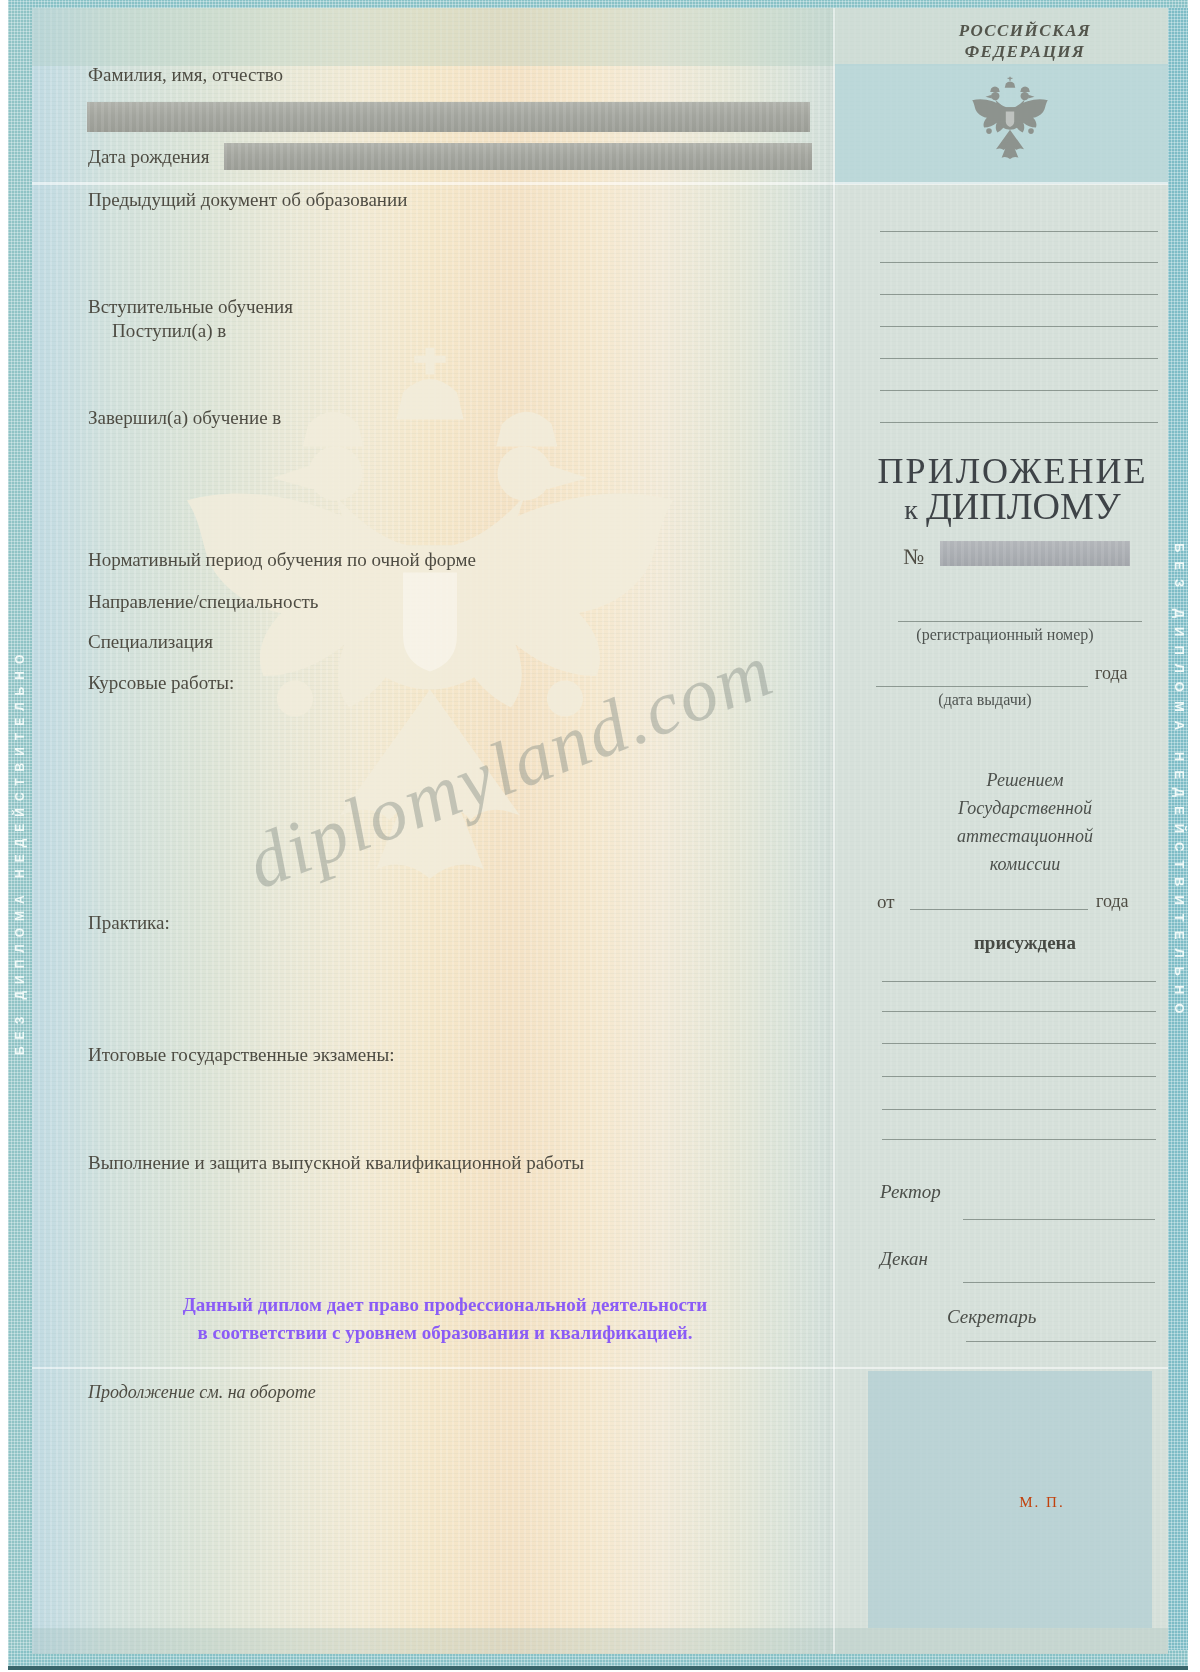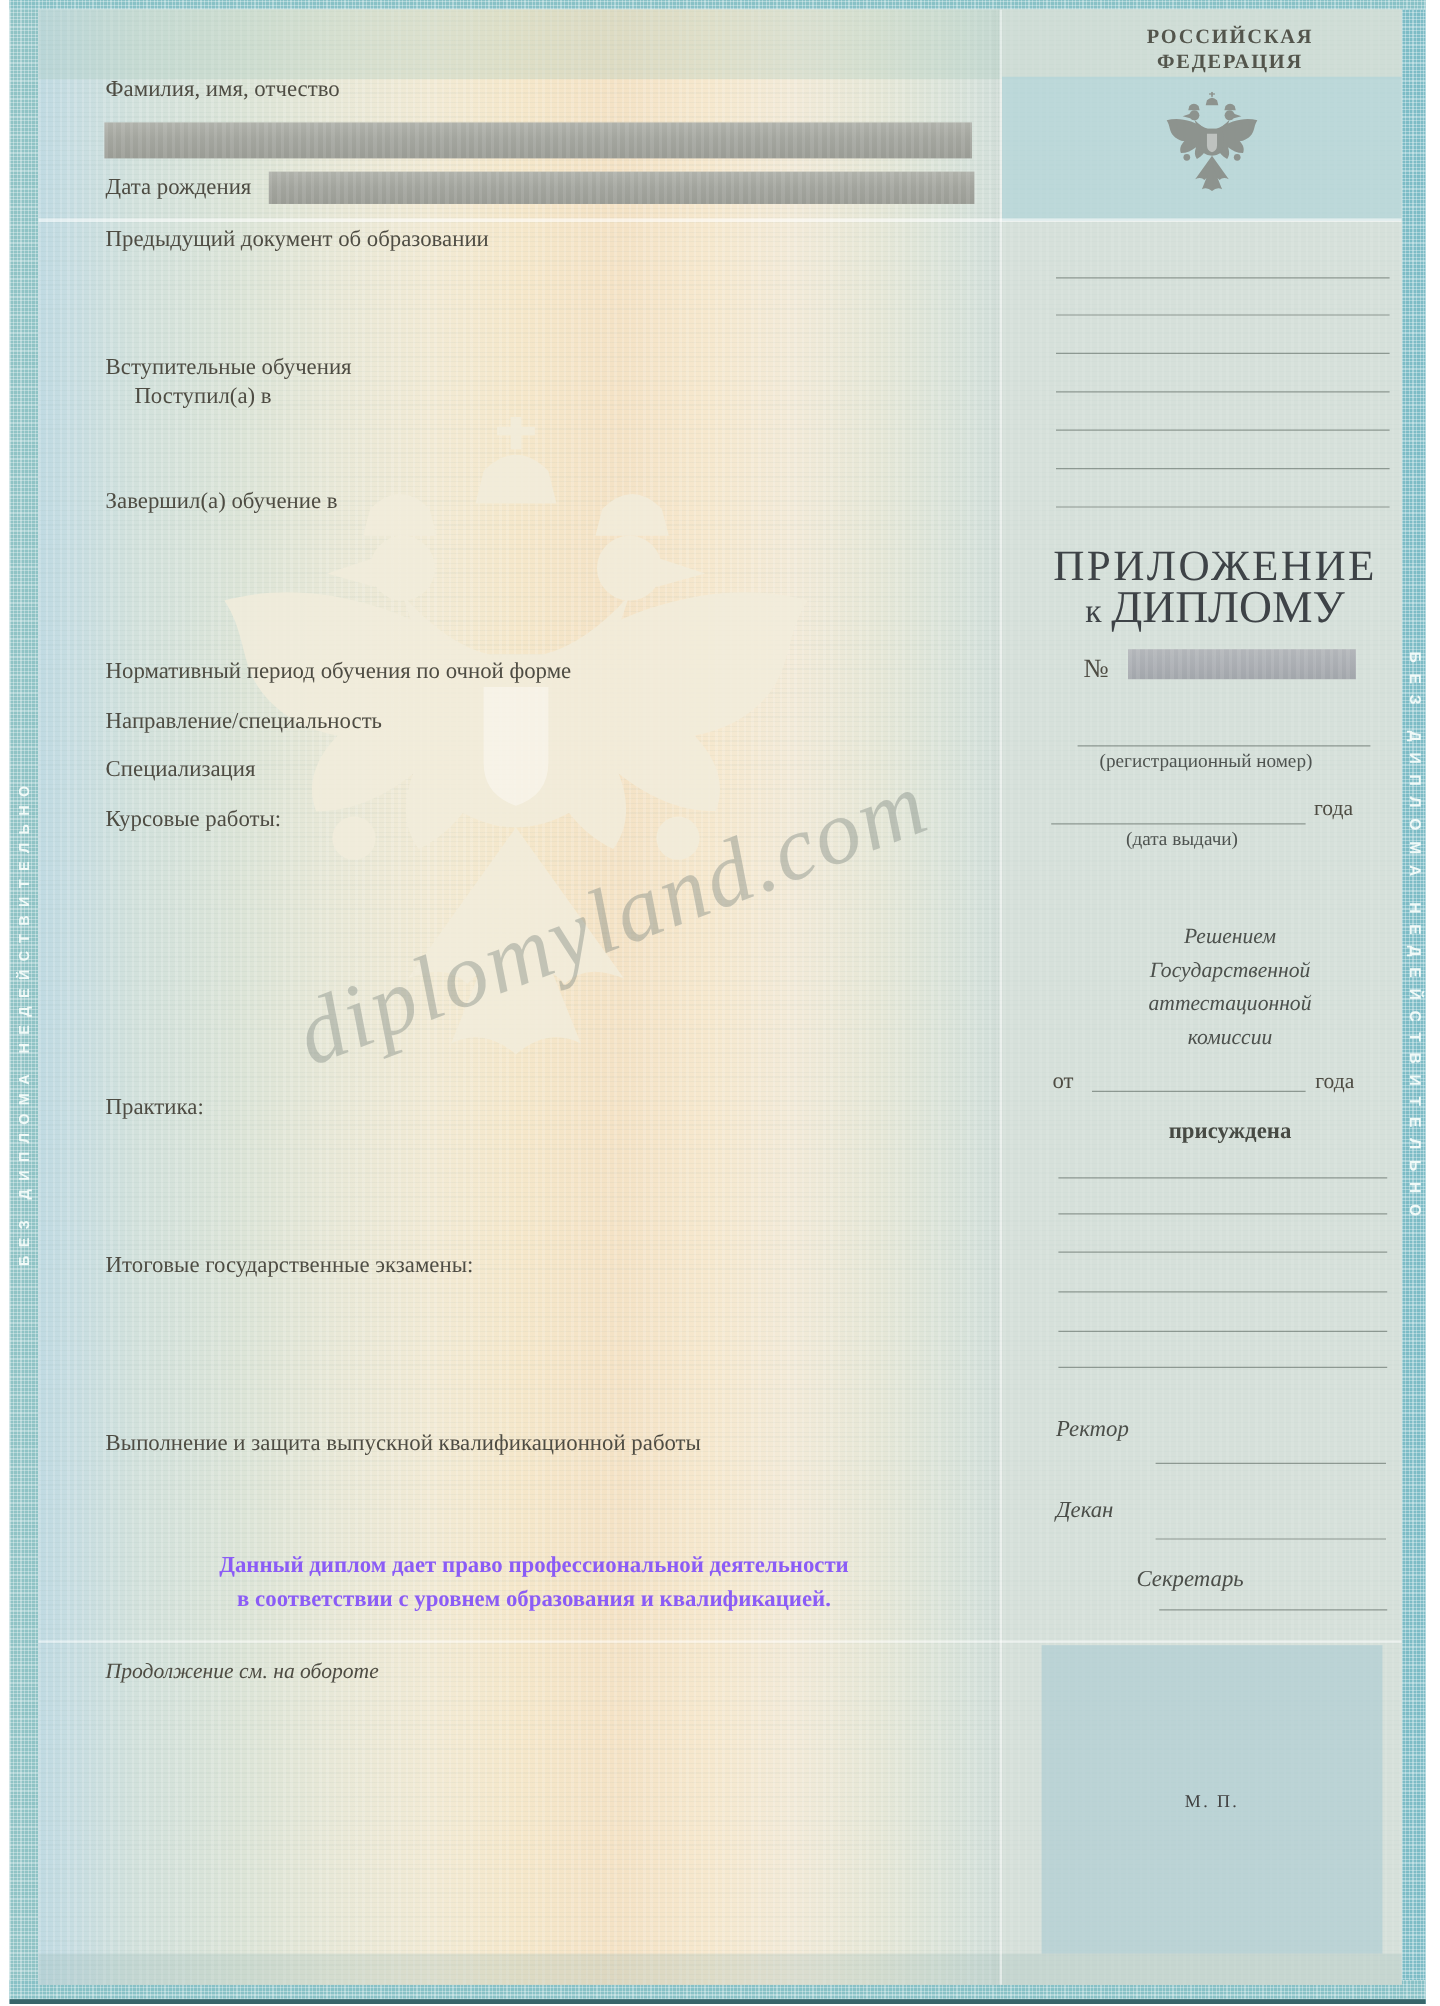--- a/index.html
+++ b/index.html
@@ -35,21 +35,21 @@
   .divider1{left:32px;top:182px;width:1136px;height:3px;}
   .divider2{left:32px;top:1367px;width:1136px;height:2px;background:rgba(255,255,255,.5);}
   .fold{left:833px;top:8px;width:2px;height:1646px;background:rgba(255,255,255,.5);
         box-shadow:-3px 0 4px rgba(90,115,110,.10);}
   
   .lbl{position:absolute;font-size:19px;color:#4e4c43;white-space:nowrap;}
   .it{font-style:italic;}
   .bold{font-weight:700;}
   .rc{position:absolute;text-align:center;color:#4b4e4b;}
   .country{left:880px;top:20px;width:290px;font-size:17px;font-weight:700;
-           letter-spacing:1.5px;line-height:21px;color:#53554c;}
+           letter-spacing:1.5px;line-height:21px;color:#53554c;font-style:italic;}
   .title1{left:860px;top:450px;width:305px;font-size:36px;letter-spacing:2px;color:#3e4347;}
   .title2{left:860px;top:484px;width:305px;font-size:38px;color:#3e4347;}
   .title2 .small{font-size:28px;margin-right:8px;}
   .cap{font-size:16px;color:#4e5350;}
   .line{position:absolute;height:0;border-bottom:1px solid rgba(80,92,86,.55);}
   .statement{left:90px;top:1291px;width:710px;text-align:center;font-size:19px;
              font-weight:700;color:#8b5cf6;line-height:28px;position:absolute;}
   .redact{position:absolute;background:linear-gradient(180deg,#b0b2ab 0%,#a3a59e 45%,#9a9c95 100%);
     background-blend-mode:normal;}
   .redact::after{content:"";position:absolute;inset:0;
@@ -64,21 +64,21 @@
     font-size:13px;letter-spacing:9px;}
   .wm-text{position:absolute;left:235px;top:825px;font-size:76px;font-style:italic;
     letter-spacing:2px;color:rgba(128,138,132,.42);transform:rotate(-21deg);
     transform-origin:0 0;white-space:nowrap;}
   .wm-eagle{position:absolute;left:160px;top:330px;width:540px;height:620px;
     color:#f2eddc;opacity:.85;}
   .emblem{position:absolute;left:968px;top:70px;width:84px;height:104px;
     color:#8a8e88;opacity:.92;}
   .sig-lbl{position:absolute;font-size:19px;font-style:italic;color:#4b4e49;}
   .seal-lbl{position:absolute;left:868px;top:1494px;width:284px;text-align:center;
-    font-size:15px;letter-spacing:2px;color:#404040;}
+    font-size:15px;letter-spacing:2px;color:#c2410c;padding-left:32px;}
 </style>
 </head>
 <body>
 
 <svg width="0" height="0" style="position:absolute">
   <defs>
     <symbol id="eagle" viewBox="0 0 120 130">
       <g fill="currentColor" stroke="none">
         <rect x="59" y="0" width="2" height="6"></rect>
         <rect x="56.5" y="1.8" width="7" height="1.6"></rect>
@@ -138,21 +138,21 @@
   <div class="lbl" style="left:88px;top:189px;">Предыдущий документ об образовании</div>
   <div class="lbl" style="left:88px;top:296px;">Вступительные обучения</div>
   <div class="lbl" style="left:88px;top:320px;margin-left:24px;">Поступил(а) в</div>
   <div class="lbl" style="left:88px;top:407px;">Завершил(а) обучение в</div>
   <div class="lbl" style="left:88px;top:549px;">Нормативный период обучения по очной форме</div>
   <div class="lbl" style="left:88px;top:591px;">Направление/специальность</div>
   <div class="lbl" style="left:88px;top:631px;">Специализация</div>
   <div class="lbl" style="left:88px;top:672px;">Курсовые работы:</div>
   <div class="lbl" style="left:88px;top:912px;">Практика:</div>
   <div class="lbl" style="left:88px;top:1044px;">Итоговые государственные экзамены:</div>
-  <div class="lbl" style="left:88px;top:1192px;text-align:center;">Выполнение и защита выпускной квалификационной работы</div>
+  <div class="lbl" style="left:88px;top:1152px;text-align:center;">Выполнение и защита выпускной квалификационной работы</div>
 
   <div class="statement">
     <div>Данный диплом дает право профессиональной деятельности</div>
     <div>в соответствии с уровнем образования и квалификацией.</div>
   </div>
   <div class="lbl it" style="left:88px;top:1382px;font-size:18px;">Продолжение см. на обороте</div>
 
   <div class="rc country">
     <div>РОССИЙСКАЯ</div>
     <div>ФЕДЕРАЦИЯ</div>

